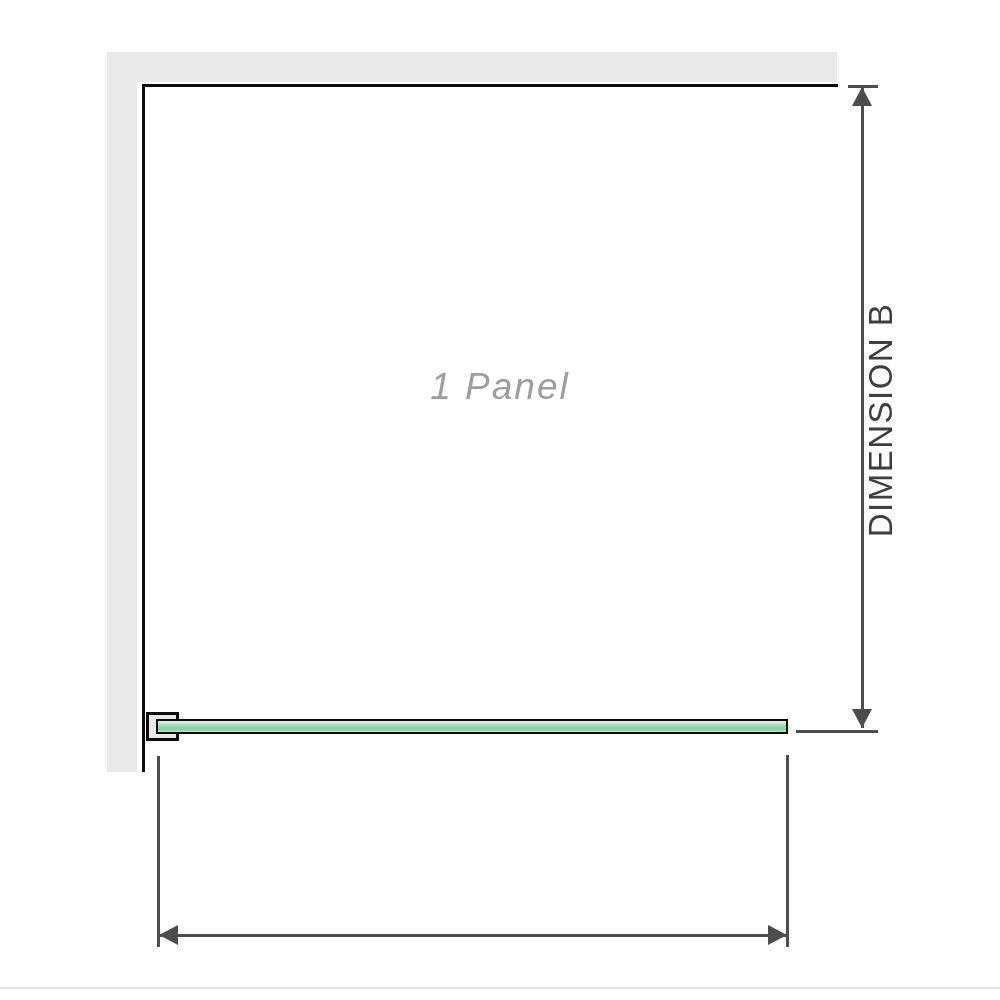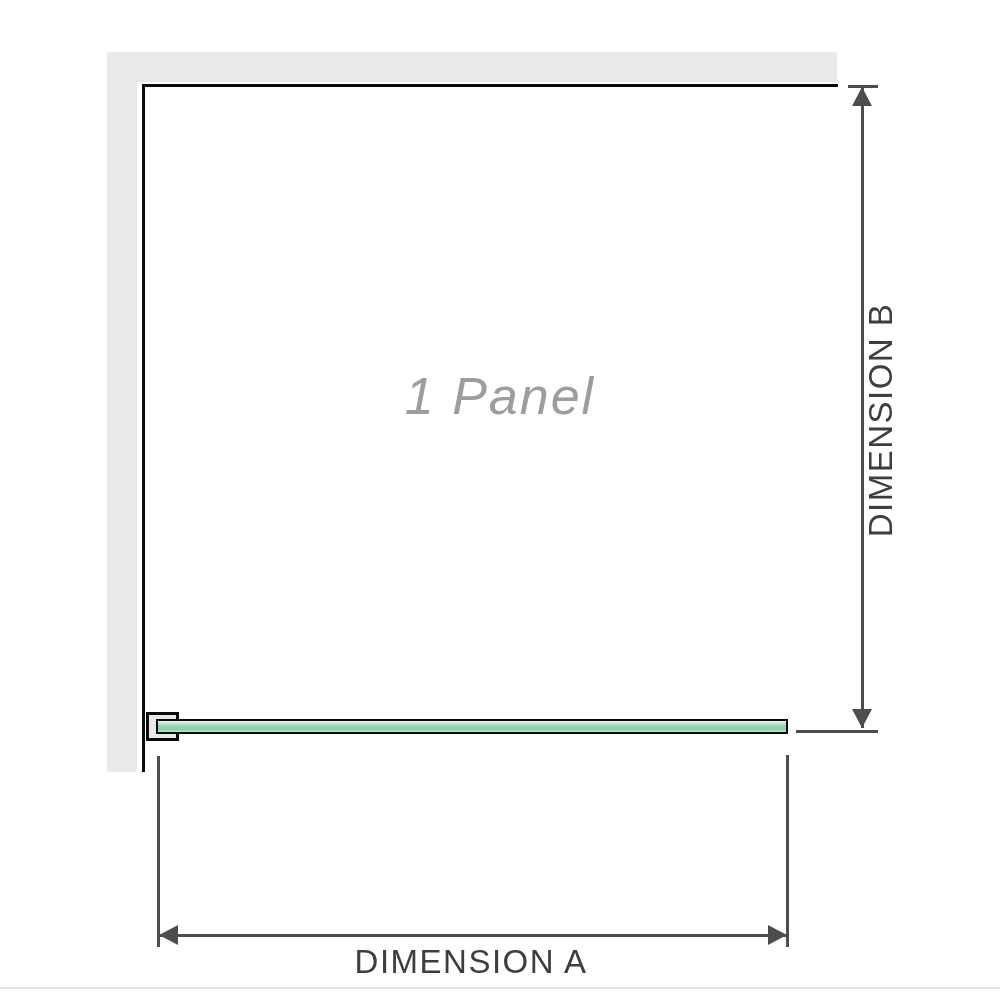--- a/index.html
+++ b/index.html
@@ -23,21 +23,21 @@
   .wall-left { left: 107px; top: 52px; width: 30px;  height: 720px; }
 
   
   .border-top  { left: 142px; top: 84px; width: 696px; height: 3px; background: var(--panel-border); }
   .border-left { left: 142px; top: 84px; width: 3px;  height: 688px; background: var(--panel-border); }
 
   
   .panel-label {
     left: 300px; top: 366px; width: 400px;
     text-align: center;
-    font-size: 52px;
+    font-size: 37px;
     font-style: italic;
     letter-spacing: 2px;
     color: var(--panel-label-text);
   }
 
   
   .bracket {
     left: 146px; top: 712px; width: 33px; height: 29px;
     box-sizing: border-box;
     border: 3px solid var(--panel-border);
@@ -134,17 +134,16 @@
   <div class="abs dim dimb-line"></div>
   <div class="abs arrow arrow-up"></div>
   <div class="abs arrow arrow-down"></div>
   <div class="abs dim-label dimb-label">DIMENSION B</div>
 
   <div class="abs dim dima-ext-left"></div>
   <div class="abs dim dima-ext-right"></div>
   <div class="abs dim dima-line"></div>
   <div class="abs arrow arrow-left"></div>
   <div class="abs arrow arrow-right"></div>
-  <div class="abs dim-label dima-label">DIMENSION A</div>
 
   <div class="abs footer-line"></div>
 
 </div>
 
 </body></html>

